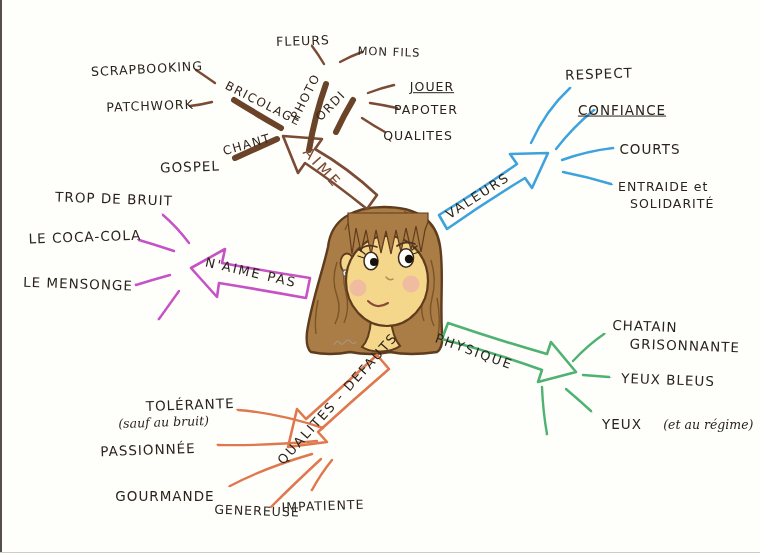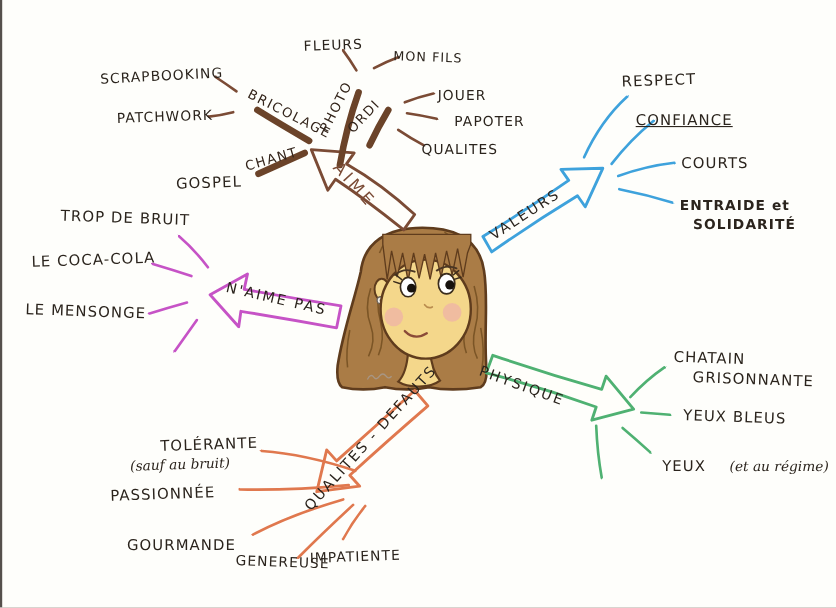--- a/index.html
+++ b/index.html
@@ -155,30 +155,30 @@
 
   <div class="lbl aime-c" style="left:322px;top:168px;transform:translate(-50%,-50%) rotate(48deg);">AIME</div>
   <div class="lbl topic" style="left:263px;top:104px;transform:translate(-50%,-50%) rotate(27deg);">BRICOLAGE</div>
   <div class="lbl topic" style="left:306px;top:97px;transform:translate(-50%,-50%) rotate(-63deg);">PHOTO</div>
   <div class="lbl topic" style="left:331px;top:106px;transform:translate(-50%,-50%) rotate(-46deg);">ORDI</div>
   <div class="lbl topic" style="left:247px;top:145px;transform:translate(-50%,-50%) rotate(-16deg);">CHANT</div>
   <div class="lbl" style="left:147px;top:69px;transform:translate(-50%,-50%) rotate(-3deg);">SCRAPBOOKING</div>
   <div class="lbl" style="left:150px;top:106px;transform:translate(-50%,-50%) rotate(-2deg);">PATCHWORK</div>
   <div class="lbl" style="left:303px;top:41px;transform:translate(-50%,-50%) rotate(-2deg);">FLEURS</div>
   <div class="lbl sm" style="left:389px;top:52px;transform:translate(-50%,-50%) rotate(2deg);">MON FILS</div>
-  <div class="lbl" style="left:420px;top:87px;">JOUER</div>
-  <div class="lbl" style="left:426px;top:110px;margin-left:19px;">PAPOTER</div>
+  <div class="lbl" style="left:432px;top:87px;text-decoration:underline;">JOUER</div>
+  <div class="lbl" style="left:426px;top:110px;">PAPOTER</div>
   <div class="lbl" style="left:418px;top:136px;">QUALITES</div>
   <div class="lbl big" style="left:190px;top:167px;transform:translate(-50%,-50%) rotate(-2deg);">GOSPEL</div>
 
   <div class="lbl hub" style="left:478px;top:196px;transform:translate(-50%,-50%) rotate(-33deg);">VALEURS</div>
   <div class="lbl big" style="left:599px;top:74px;transform:translate(-50%,-50%) rotate(-2deg);">RESPECT</div>
   <div class="lbl big" style="left:622px;top:110px;text-decoration:underline;">CONFIANCE</div>
   <div class="lbl big" style="left:650px;top:149px;">COURTS</div>
-  <div class="blk" style="left:618px;top:179px;font-weight:bold;">
+  <div class="blk" style="left:618px;top:179px;">
     <div>ENTRAIDE et</div>
     <div class="ind1">SOLIDARITÉ</div>
   </div>
 
   <div class="lbl hub" style="left:251px;top:273px;transform:translate(-50%,-50%) rotate(13deg);">N'AIME PAS</div>
   <div class="lbl big" style="left:114px;top:199px;transform:translate(-50%,-50%) rotate(2deg);">TROP DE BRUIT</div>
   <div class="lbl big" style="left:85px;top:237px;transform:translate(-50%,-50%) rotate(-2deg);">LE COCA-COLA</div>
   <div class="lbl big" style="left:78px;top:284px;transform:translate(-50%,-50%) rotate(2deg);">LE MENSONGE</div>
 
   <div class="lbl hub" style="left:474px;top:352px;transform:translate(-50%,-50%) rotate(20deg);">PHYSIQUE</div>

